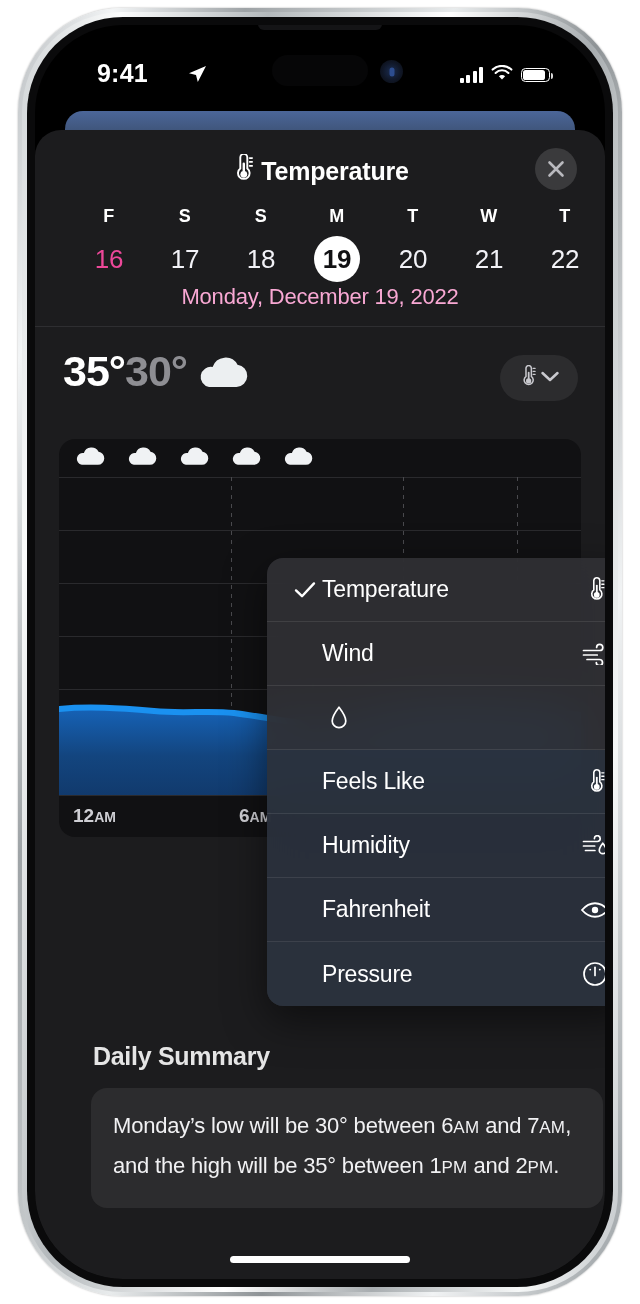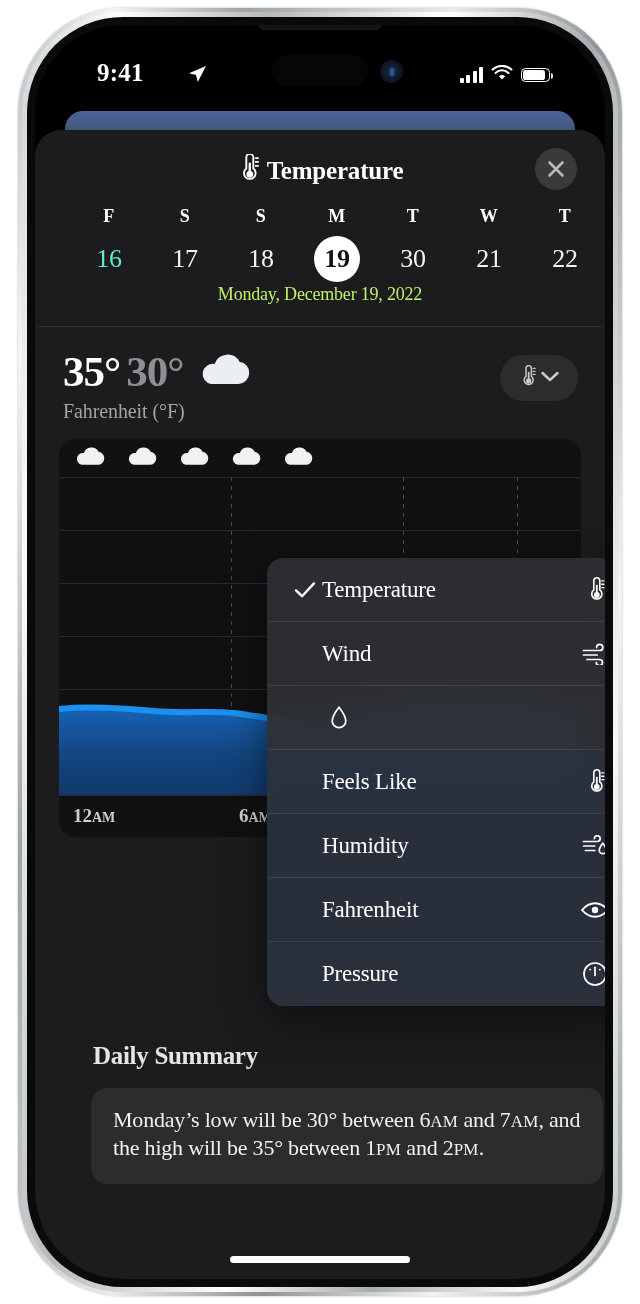--- a/index.html
+++ b/index.html
@@ -2,21 +2,21 @@
 <html><head>
 <meta charset="utf-8">
 <style>
   * { margin:0; padding:0; box-sizing:border-box; }
   html,body{
     width:640px; height:1304px; background:#ffffff;
     font-family:"Liberation Sans", sans-serif;
     -webkit-font-smoothing:antialiased;
     overflow:hidden;
   }
-  #root{ position:relative; width:516px; height:1304px; background:#fff;font-family:Liberation Serif, serif; }
+  #root{ position:relative; width:516px; height:1304px; background:#fff; }
 
   
   .phone-outer{
     position:absolute; left:18px; top:8px; width:604px; height:1288px;
     border-radius:104px;
     background:linear-gradient(105deg,#b9bdc0 0%,#f3f5f6 10%,#9ea3a6 24%,#e8ebec 46%,#8e9396 62%,#f1f3f4 80%,#a9aeb1 96%);
     box-shadow:0 0 2px rgba(0,0,0,.35);
   }
   .phone-band{
     position:absolute; left:22px; top:12px; width:596px; height:1280px;
@@ -131,41 +131,41 @@
   }
   .day .dow{
     color:#ffffff; font-size:18px; font-weight:700; letter-spacing:.4px;
     display:block; line-height:22px;
   }
   .day .dnum{
     display:inline-flex; align-items:center; justify-content:center;
     width:46px; height:46px; margin-top:9px;
     font-size:26px; font-weight:500; color:#f2f2f7; letter-spacing:-.2px;
   }
-  .day.first .dnum{ color:#5eead4; }
+  .day.first .dnum{ color:#ec4899; }
   .day.sel .dnum{
     background:#ffffff; color:#111113; border-radius:50%; font-weight:700;
   }
   .day.cut{ width:40px; flex:0 0 40px; overflow:hidden; }
   .day.cut .dow, .day.cut .dnum{ margin-left:0; }
 
   .fulldate{
-    text-align:center; color:#bef264; font-size:18px; font-weight:400;
+    text-align:center; color:#f9a8d4; font-size:22px; font-weight:400;
     margin-top:2px; letter-spacing:-.2px;
   }
 
   .divider{
     height:1px; background:#2e2e31; margin-top:16px;
   }
 
   
   .tempblock{
     position:relative; padding:20px 28px 0 28px; height:98px;
   }
-  .temp-line{ display:flex; align-items:flex-start; gap:6px; }
+  .temp-line{ display:flex; align-items:center; }
   .t-high{ color:#ffffff; font-size:43px; font-weight:600; letter-spacing:-1px; }
   .t-low{ color:#8e8e93; font-size:43px; font-weight:600; letter-spacing:-1px; }
   .cloud-big{ margin-left:8px; margin-top:5px; }
   .unitlabel{
     color:#a3a3a8; font-size:20px; margin-top:4px; letter-spacing:-.1px;
   }
   .metric-pill{
     position:absolute; right:27px; top:28px;
     width:78px; height:46px; border-radius:23px;
     background:#2c2c2e;
@@ -231,21 +231,21 @@
     color:#e5e5e5; font-size:25px; font-weight:700; letter-spacing:-.3px;
     z-index:5;
   }
   .ds-card{
     position:absolute; left:56px; top:958px; width:512px;
     background:#2c2c2e; border-radius:16px;
     padding:19px 22px 21px 22px;
     z-index:5;
   }
   .ds-card p{
-    color:#f1f1f3; font-size:22px; line-height:26px; letter-spacing:-.2px;
+    color:#f1f1f3; font-size:22px; line-height:38px; letter-spacing:-.2px;
   }
 
   
   .home-ind{
     position:absolute; left:50%; transform:translateX(-50%); bottom:16px;
     width:180px; height:7px; border-radius:4px; background:#fff;
   }
 </style>
 </head>
 <body>
@@ -329,21 +329,21 @@
           <div class="day">
             <span class="dow">S</span>
             <span class="dnum">18</span>
           </div>
           <div class="day sel">
             <span class="dow">M</span>
             <span class="dnum">19</span>
           </div>
           <div class="day">
             <span class="dow">T</span>
-            <span class="dnum">30</span>
+            <span class="dnum">20</span>
           </div>
           <div class="day">
             <span class="dow">W</span>
             <span class="dnum">21</span>
           </div>
           <div class="day">
             <span class="dow">T</span>
             <span class="dnum">22</span>
           </div>
           <div class="day cut">
@@ -359,21 +359,20 @@
       <div class="tempblock">
         <div class="temp-line">
           <span class="t-high">35°</span>
           <span class="t-low">30°</span>
           <span class="cloud-big">
             <svg width="56" height="34" viewBox="0 0 56 34">
               <path d="M14 32h27.5a11.2 11.2 0 0 0 1-22.3A13.6 13.6 0 0 0 17.6 12 9.9 9.9 0 0 0 14 32Z" fill="#eceff1"></path>
             </svg>
           </span>
         </div>
-        <div class="unitlabel">Fahrenheit (°F)</div>
 
         <div class="metric-pill">
           <span>
             <svg width="17" height="23" viewBox="0 0 18 24">
               <path d="M7.4 2.8a2.9 2.9 0 0 1 5.7 0v9.1a4.8 4.8 0 1 1-5.7 0Z" fill="none" stroke="#c9c9ce" stroke-width="1.6"></path>
               <circle cx="10.2" cy="16.7" r="2.8" fill="#c9c9ce"></circle>
               <rect x="9.3" y="7" width="1.9" height="9.6" rx=".9" fill="#c9c9ce"></rect>
               <rect x="14.3" y="2.7" width="3.4" height="1.4" rx=".7" fill="#c9c9ce"></rect>
               <rect x="14.3" y="5.9" width="3.4" height="1.4" rx=".7" fill="#c9c9ce"></rect>
               <rect x="14.3" y="9.1" width="3.4" height="1.4" rx=".7" fill="#c9c9ce"></rect>

